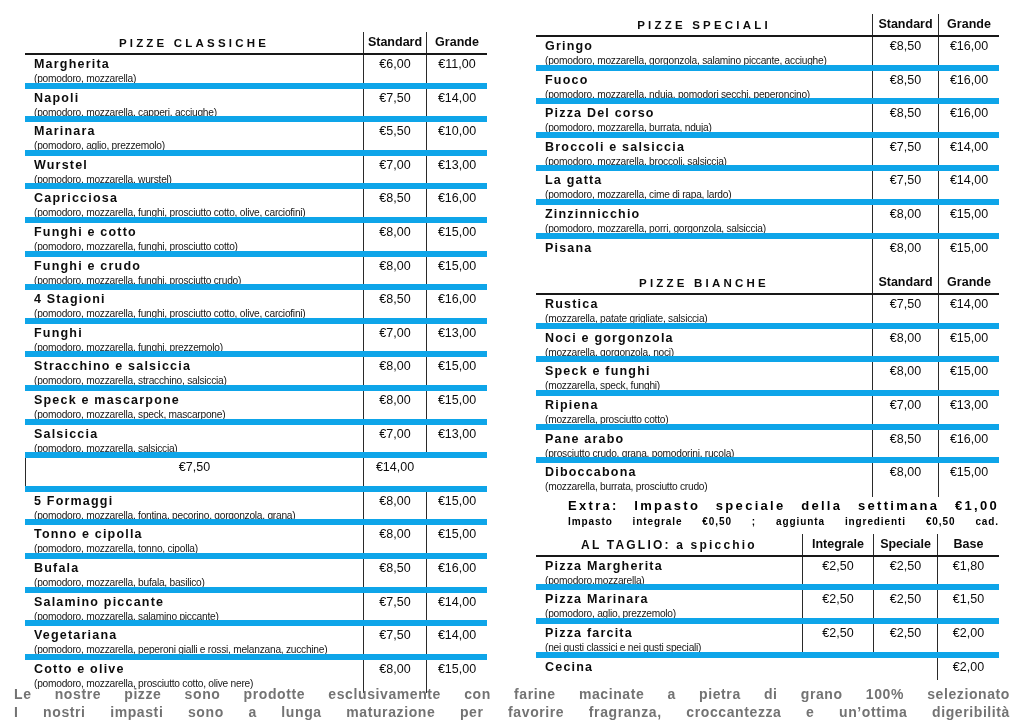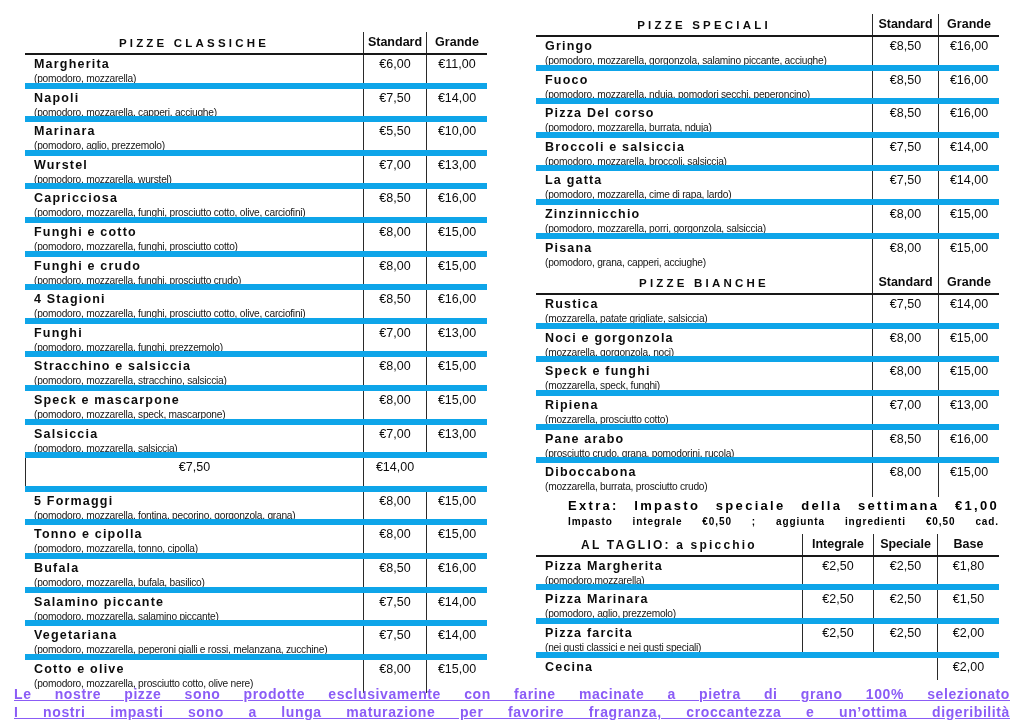--- a/index.html
+++ b/index.html
@@ -58,24 +58,23 @@
   }
   .extra-line.l1{font-size:13px;letter-spacing:2.3px;}
   .extra-line.l2{font-size:10px;letter-spacing:0.9px;}
 
   
   .footer{
     position:absolute;left:0;top:686px;width:1024px;
     padding:0 14px;box-sizing:border-box;
   }
   .footer-line{
-    font-weight:bold;color:#8b5cf6;font-size:14px;letter-spacing:0.6px;
+    font-weight:bold;color:#737373;font-size:14px;letter-spacing:0.6px;
     line-height:17.5px;text-align:justify;text-align-last:justify;
     white-space:normal;
-    text-decoration:underline;
   }
 </style>
 </head>
 <body>
 
 <div class="page">
 
   <div class="col-left">
     <div class="tbl tbl-classiche">
         <div class="row hdr">
@@ -285,21 +284,20 @@
           <div class="cell name-cell">
             <div class="item-name">Zinzinnicchio</div>
             <div class="item-desc">(pomodoro, mozzarella, porri, gorgonzola, salsiccia)</div>
           </div>
           <div class="cell price-cell">€8,00</div>
           <div class="cell price-cell">€15,00</div>
         </div>
         <div class="row item">
           <div class="cell name-cell">
             <div class="item-name">Pisana</div>
-            <div class="item-desc">(pomodoro, grana, capperi, acciughe)</div>
           </div>
           <div class="cell price-cell">€8,00</div>
           <div class="cell price-cell">€15,00</div>
         </div>
       </div>
 
     <div class="tbl tbl-bianche">
         <div class="row hdr">
           <div class="cell title-cell">PIZZE BIANCHE</div>
           <div class="cell colhdr-cell">Standard</div>

